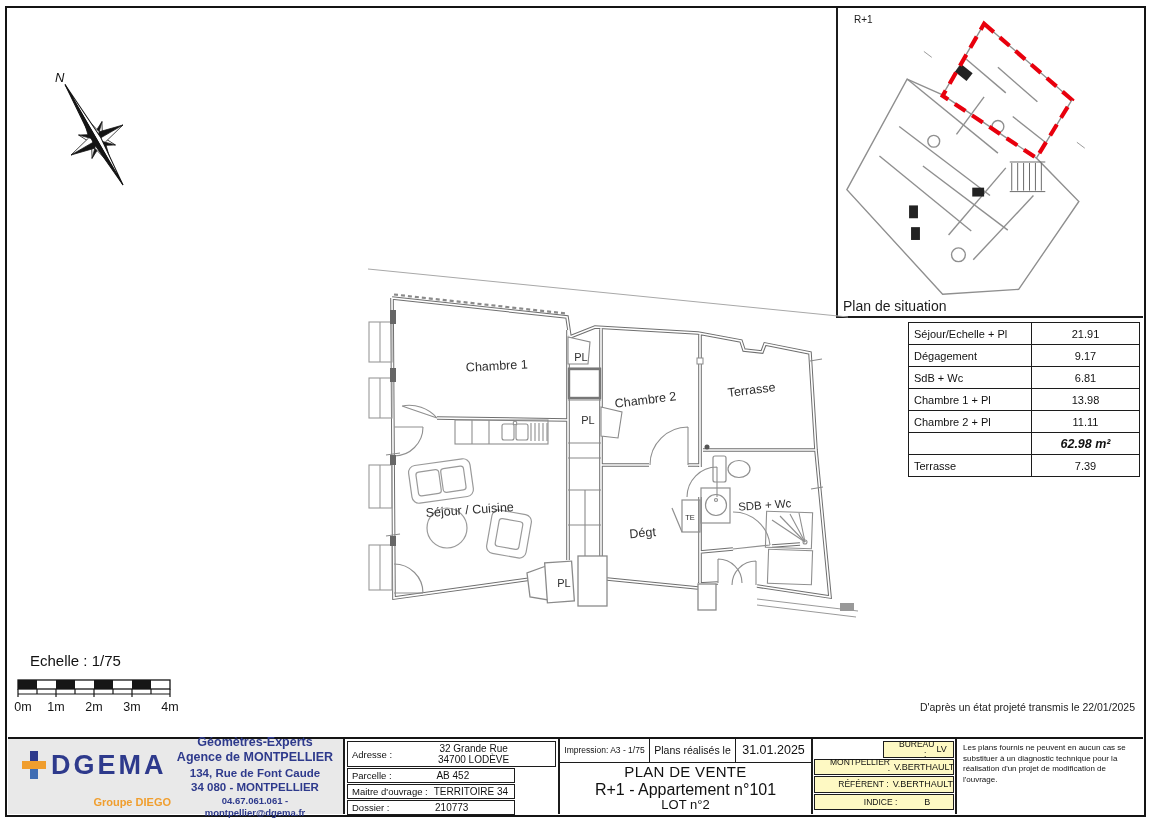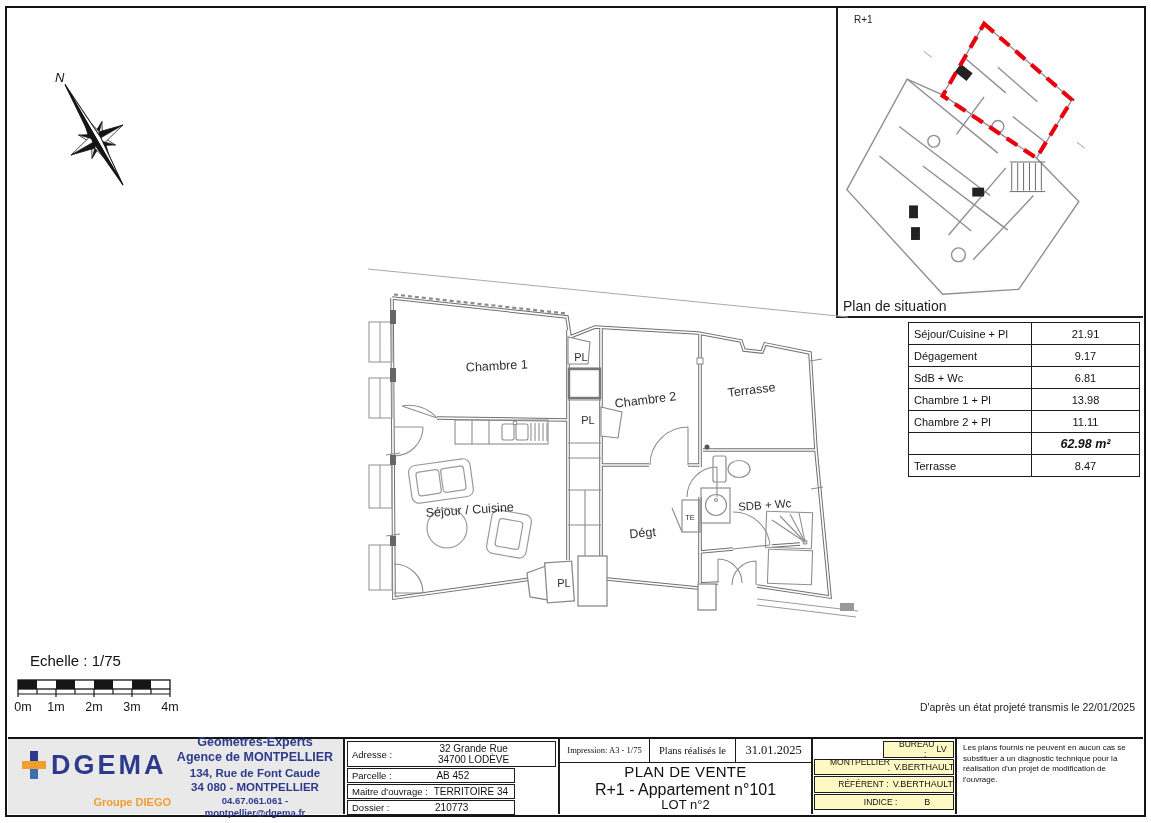--- a/index.html
+++ b/index.html
@@ -75,21 +75,21 @@
   }
   .fieldrow .flabel { font-size:9.5px; padding-left:4px; white-space:nowrap; }
   .fieldrow .fvalue { flex:1; text-align:center; font-size:10px; }
   .fr-adresse { height:26px; }
   .fr-small { height:15px; width:168px; }
   .adr-lines { line-height:1.15; font-size:9.5px; }
 
   .printrow { display:flex; height:24px; }
   .printrow .pcell {
     border-right:1.2px solid #1c1c1c; border-bottom:1.2px solid #1c1c1c;
-    display:flex; align-items:center; justify-content:center; text-align:center;font-family:Liberation Serif, serif;
+    display:flex; align-items:center; justify-content:center; text-align:center;
   }
   .pc1 { width:90px; font-size:8.5px; }
   .pc2 { width:86px; font-size:10.5px; }
   .pc3 { flex:1; border-right:none !important; font-size:12.5px; }
   .main-title {
     flex:1; display:flex; flex-direction:column; align-items:center; justify-content:center;
     line-height:1.12; margin:1px;
   }
   .main-title .t1 { font-size:15px; letter-spacing:.3px; }
   .main-title .t2 { font-size:16px; }
@@ -172,21 +172,21 @@
       </g>
       <polygon points="146,16 235,93 199,152 104,89" fill="none" stroke="#e8000d" stroke-width="4.2" stroke-dasharray="13 8"></polygon>
     </svg>
     <div class="situation-caption">Plan de situation</div>
   </div>
 
   <div class="surfaces">
     <table>
       <tbody>
       <tr>
-            <td>Séjour/Cuisine + Pl</td>
+            <td>Séjour/Echelle + Pl</td>
             <td class="val">21.91</td>
           </tr>
       <tr>
             <td>Dégagement</td>
             <td class="val">9.17</td>
           </tr>
       <tr>
             <td>SdB + Wc</td>
             <td class="val">6.81</td>
           </tr>
@@ -197,21 +197,21 @@
       <tr>
             <td>Chambre 2 + Pl</td>
             <td class="val">11.11</td>
           </tr>
       <tr class="total">
             <td></td>
             <td class="val">62.98 m²</td>
           </tr>
       <tr>
             <td>Terrasse</td>
-            <td class="val">8.47</td>
+            <td class="val">7.39</td>
           </tr>
     </tbody>
       </table>
   </div>
 
   <svg style="position:absolute;left:350px;top:255px;" width="530" height="380" viewBox="350 255 530 380">
 
     <line x1="368" y1="269" x2="848" y2="317" stroke="#a8a8a8" stroke-width="1"></line>
     <line x1="394" y1="294.5" x2="566" y2="313.5" stroke="#8a8a8a" stroke-width="2.2" stroke-dasharray="4 3"></line>
 

